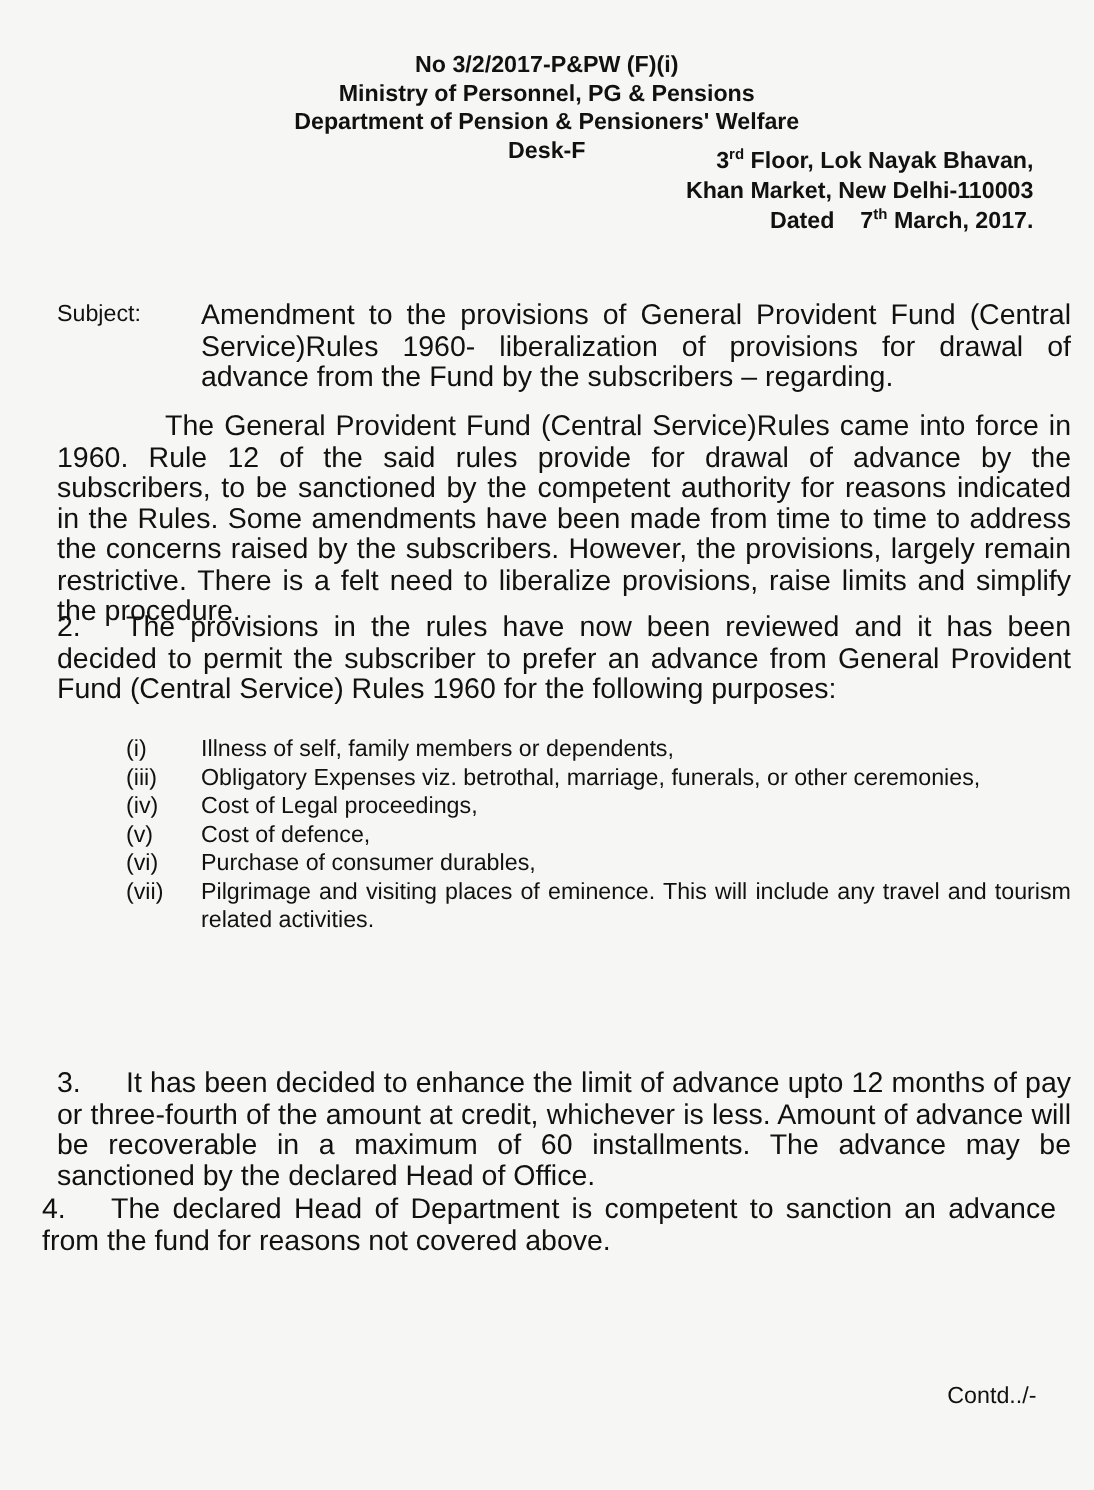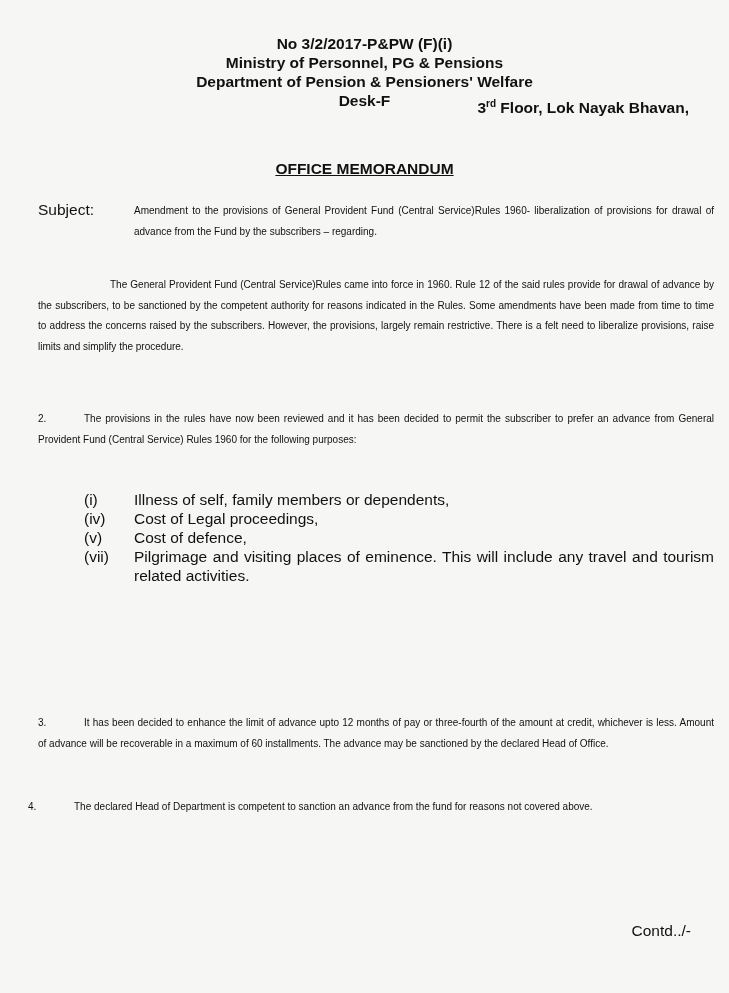--- a/index.html
+++ b/index.html
@@ -21,21 +21,21 @@
   }
   .addr sup { font-size: 10px; line-height: 0; }
   .title {
     position: absolute; left: 0; width: 729px; text-align: center; top: 160px;
     font-weight: bold; font-size: 15.5px; text-decoration: underline;
   }
   .subject-label {
     position: absolute; left: 38px; top: 201px; font-size: 15.5px;
   }
   .para {
-    position: absolute; font-size: 10px; line-height: 20.5px; text-align: justify;
+    position: absolute; font-size: 19px; line-height: 20.5px; text-align: justify;
   }
   .para .num { display: inline-block; width: 46px; }
   .indent { display: inline-block; width: 72px; }
   .list {
     position: absolute; left: 84px; width: 630px; font-size: 15.5px; line-height: 19px;
   }
   .li { display: flex; }
   .li .rn { width: 50px; flex: 0 0 50px; }
   .li .tx { flex: 1; text-align: justify; }
   .contd {
@@ -46,42 +46,51 @@
 <body>
 
 <div class="page">
 
   <div class="hdr" style="top:8px">No 3/2/2017-P&amp;PW (F)(i)</div>
   <div class="hdr" style="top:27px">Ministry of Personnel, PG &amp; Pensions</div>
   <div class="hdr" style="top:46px">Department of Pension &amp; Pensioners' Welfare</div>
   <div class="hdr" style="top:65px">Desk-F</div>
 
   <div class="addr" style="top:98px"><span>3</span><sup>rd</sup><span> Floor, Lok Nayak Bhavan,</span></div>
+  <div class="addr" style="top:118px">Khan Market, New Delhi-110003</div>
+  <div class="addr" style="top:138px"><span>Dated</span>&nbsp;&nbsp;&nbsp;&nbsp;<span>7</span><sup>th</sup><span> March, 2017.</span></div>
 
-  <div class="title">OFFICE MEMORANDUM</div>
 
   <div class="subject-label">Subject:</div>
   <div class="para" style="left:134px; top:201px; width:580px;">Amendment to the provisions of General Provident Fund (Central Service)Rules 1960- liberalization of provisions for drawal of advance from the Fund by the subscribers – regarding.</div>
 
   <div class="para" style="left:38px; top:275px; width:676px;"><span class="indent"></span><span>The General Provident Fund (Central Service)Rules came into force in 1960. Rule 12 of the said rules provide for drawal of advance by the subscribers, to be sanctioned by the competent authority for reasons indicated in the Rules.  Some amendments have been made from time to time to address the concerns raised by the subscribers. However, the provisions, largely remain restrictive. There is a felt need to liberalize provisions, raise limits and simplify the procedure.</span></div>
 
   <div class="para" style="left:38px; top:409px; width:676px;"><span class="num">2.</span><span>The provisions in the rules have now been reviewed and it has been decided to permit the subscriber to prefer an advance from General Provident Fund (Central Service) Rules 1960 for the following purposes:</span></div>
 
   <div class="list" style="top:490px">
     <div class="li">
         <span class="rn">(i)</span>
         <span class="tx">Illness of self, family members or dependents,</span>
       </div>
     <div class="li">
+        <span class="rn">(iii)</span>
+        <span class="tx">Obligatory Expenses viz. betrothal, marriage, funerals, or other ceremonies,</span>
+      </div>
+    <div class="li">
         <span class="rn">(iv)</span>
         <span class="tx">Cost of Legal proceedings,</span>
       </div>
     <div class="li">
         <span class="rn">(v)</span>
         <span class="tx">Cost of defence,</span>
+      </div>
+    <div class="li">
+        <span class="rn">(vi)</span>
+        <span class="tx">Purchase of consumer durables,</span>
       </div>
     <div class="li">
         <span class="rn">(vii)</span>
         <span class="tx">Pilgrimage and visiting places of eminence. This will include any travel and tourism related activities.</span>
       </div>
   </div>
 
   <div class="para" style="left:38px; top:713px; width:676px;"><span class="num">3.</span><span>It has been decided to enhance the limit of advance  upto 12 months of pay or three-fourth of the amount at credit, whichever is less. Amount of advance will be recoverable in a maximum of 60 installments. The advance may be sanctioned by the declared Head of Office.</span></div>
 
   <div class="para" style="left:28px; top:797px; width:676px;"><span class="num">4.</span><span>The declared Head of Department is competent to sanction an advance from the fund for reasons not covered above.</span></div>

